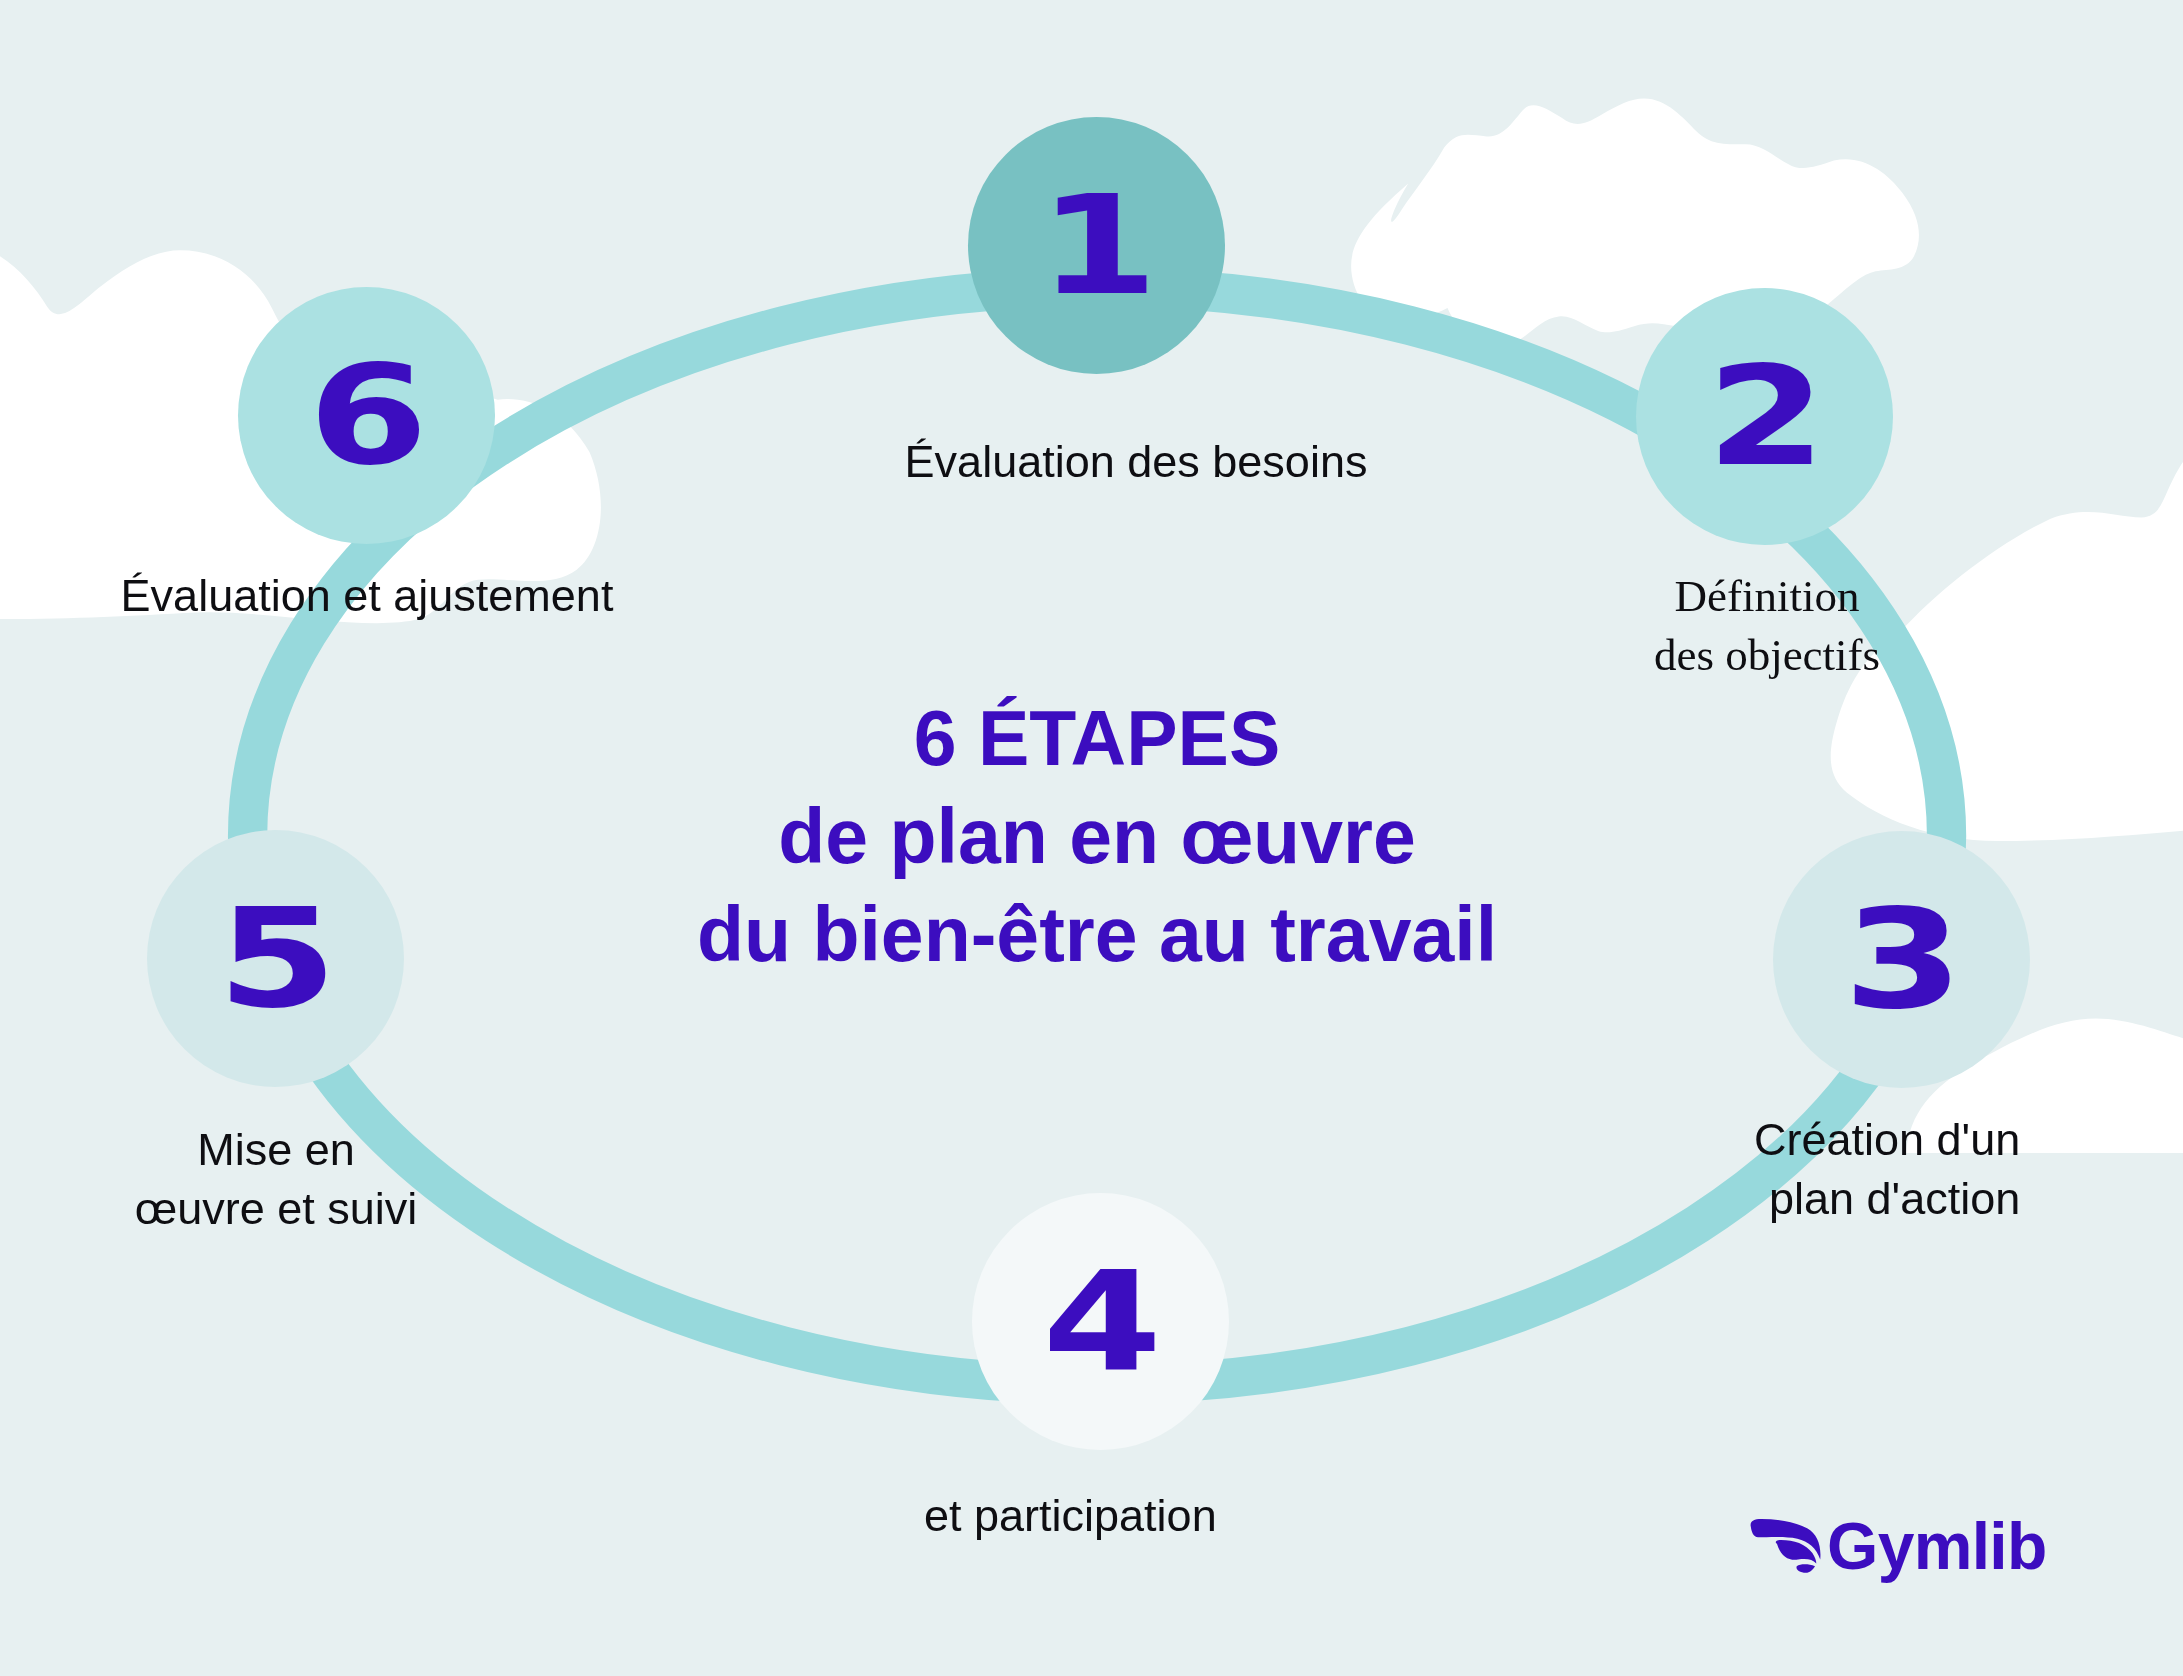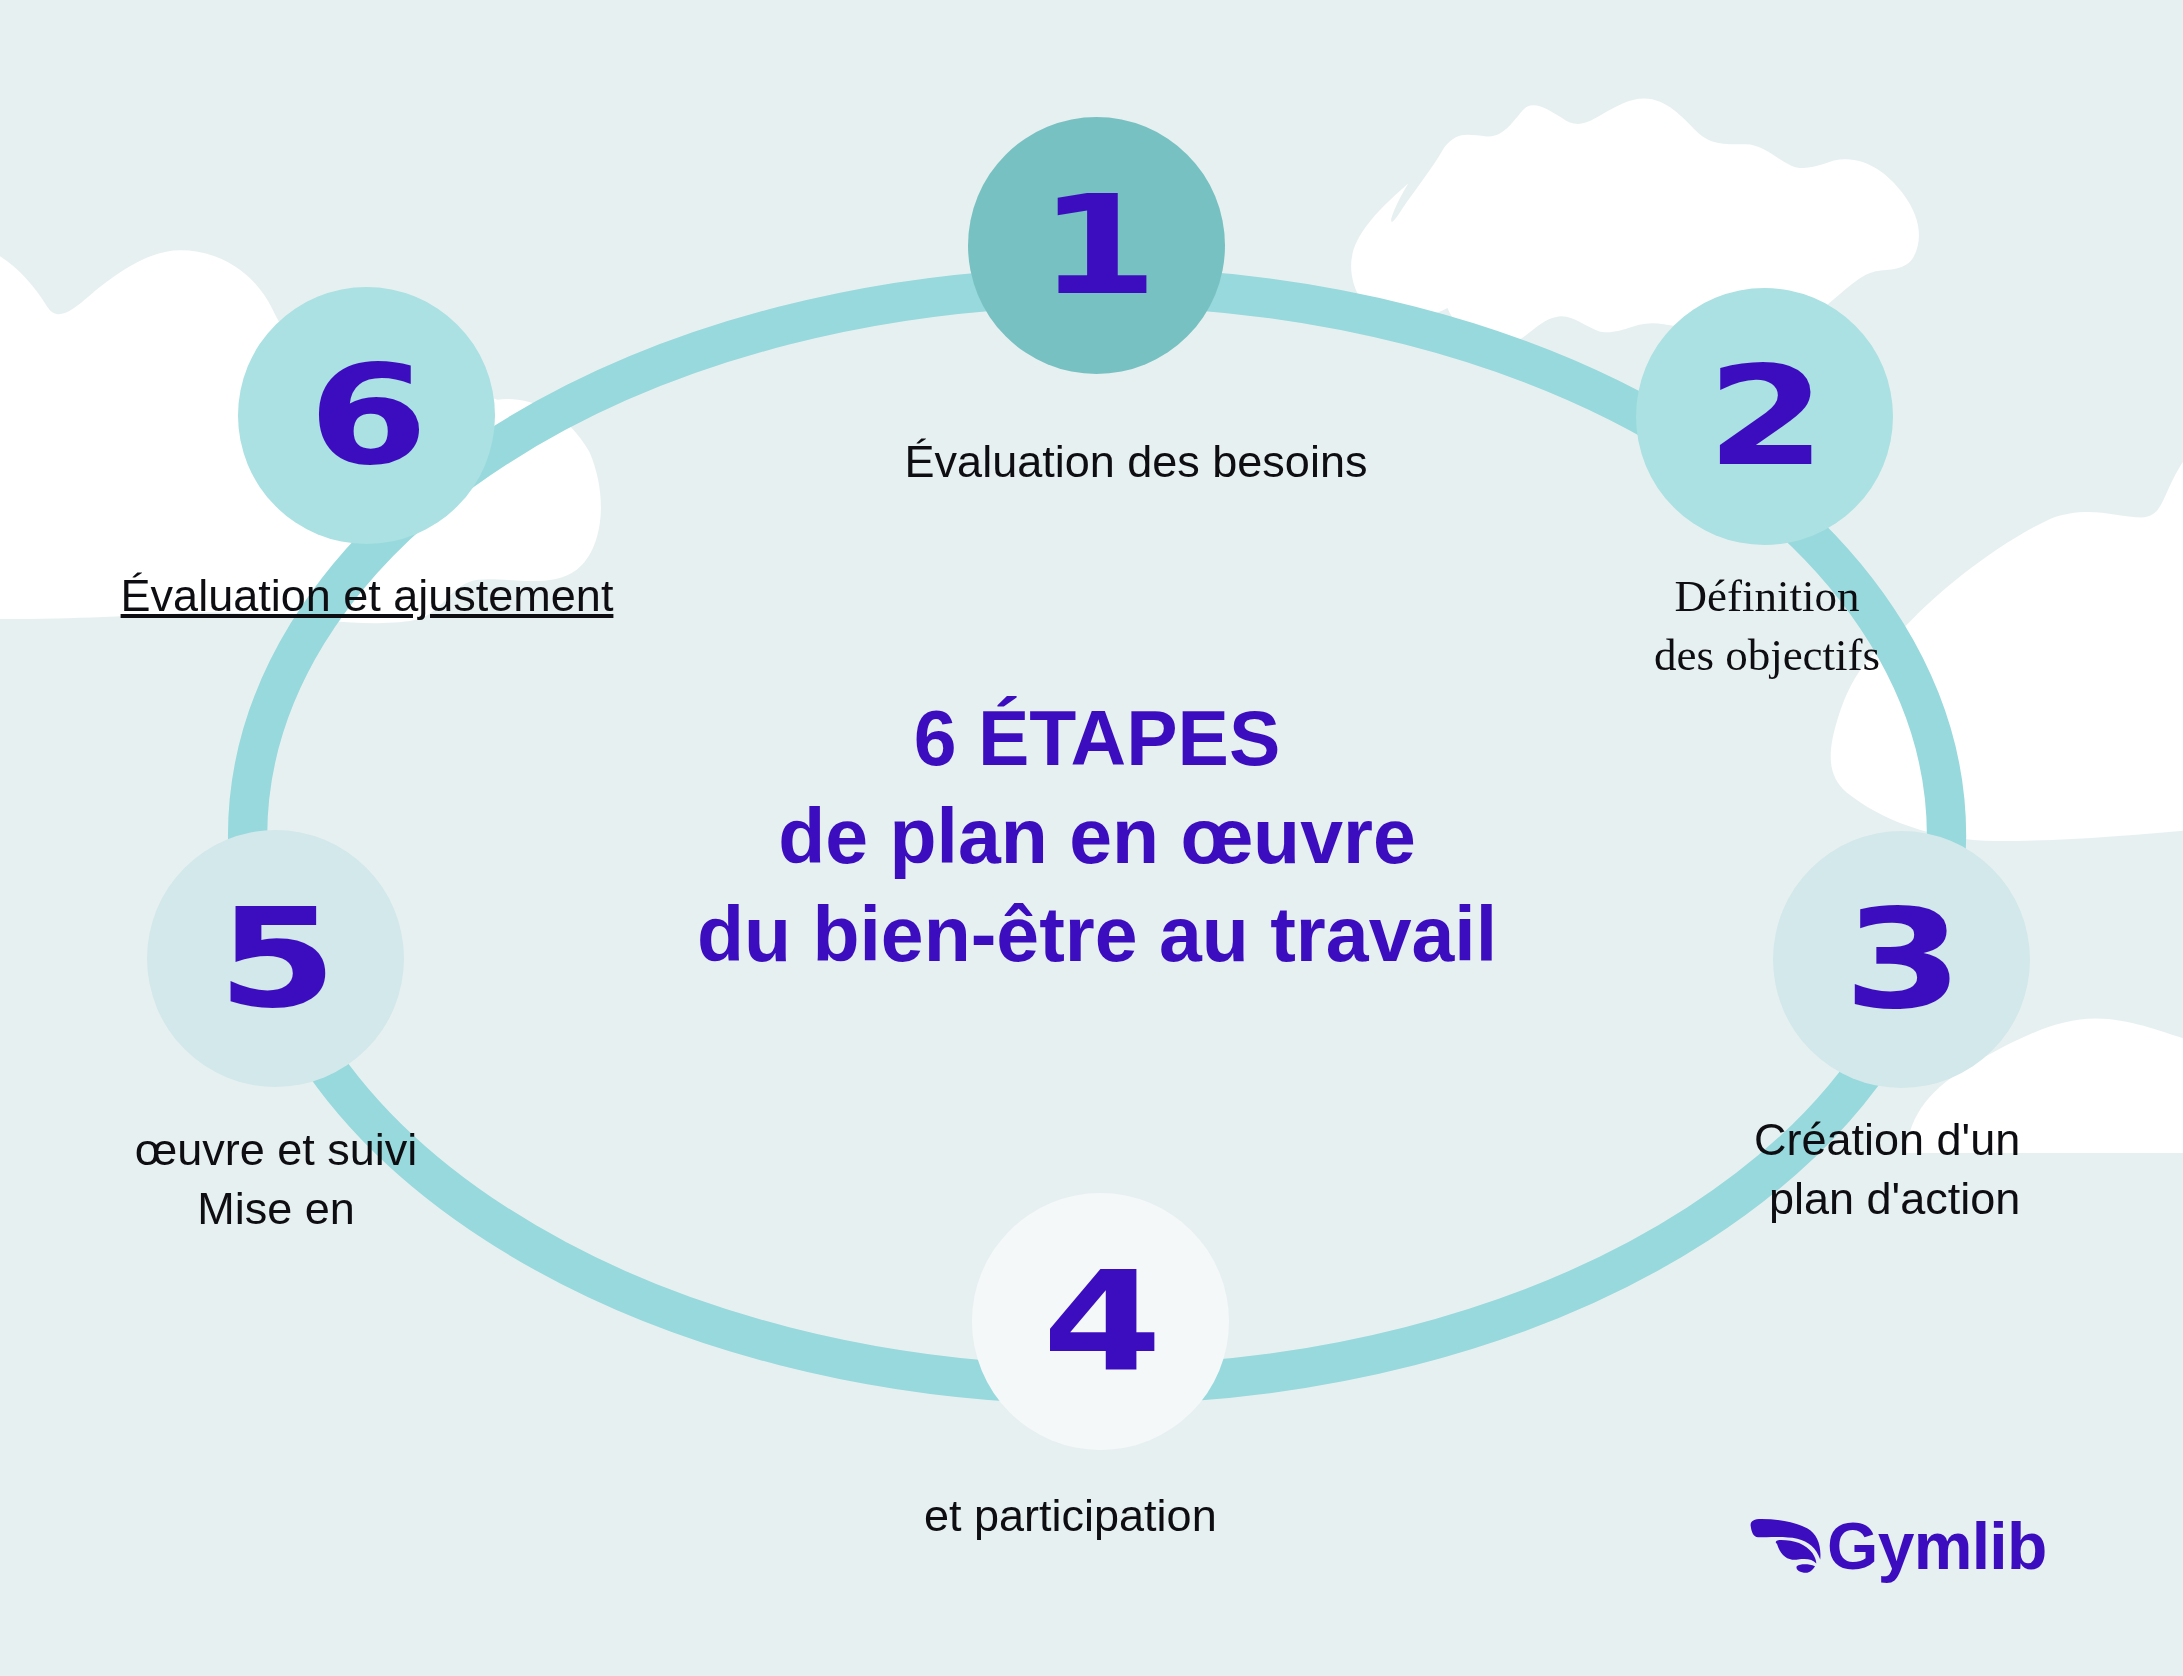--- a/index.html
+++ b/index.html
@@ -59,24 +59,24 @@
     <span class="line">des objectifs</span>
   </div>
   <div class="label left" style="left:1754px; top:1110px;text-align:right;">
     <span class="line">Création d'un</span>
     <span class="line">plan d'action</span>
   </div>
   <div class="label left" style="left:924px; top:1486px;">
     <span class="line">et participation</span>
   </div>
   <div class="label center" style="left:276px; top:1120px;">
+    <span class="line">Mise en</span>
     <span class="line">œuvre et suivi</span>
-    <span class="line">Mise en</span>
   </div>
-  <div class="label center" style="left:367px; top:566px;text-decoration:underline;">
+  <div class="label center" style="left:367px; top:566px;">
     <span class="line">Évaluation et ajustement</span>
   </div>
 
   <div class="title">
     <span class="line">6 ÉTAPES</span>
     <span class="line">de plan en œuvre</span>
     <span class="line">du bien-être au travail</span>
   </div>
 
   <div class="logo">

